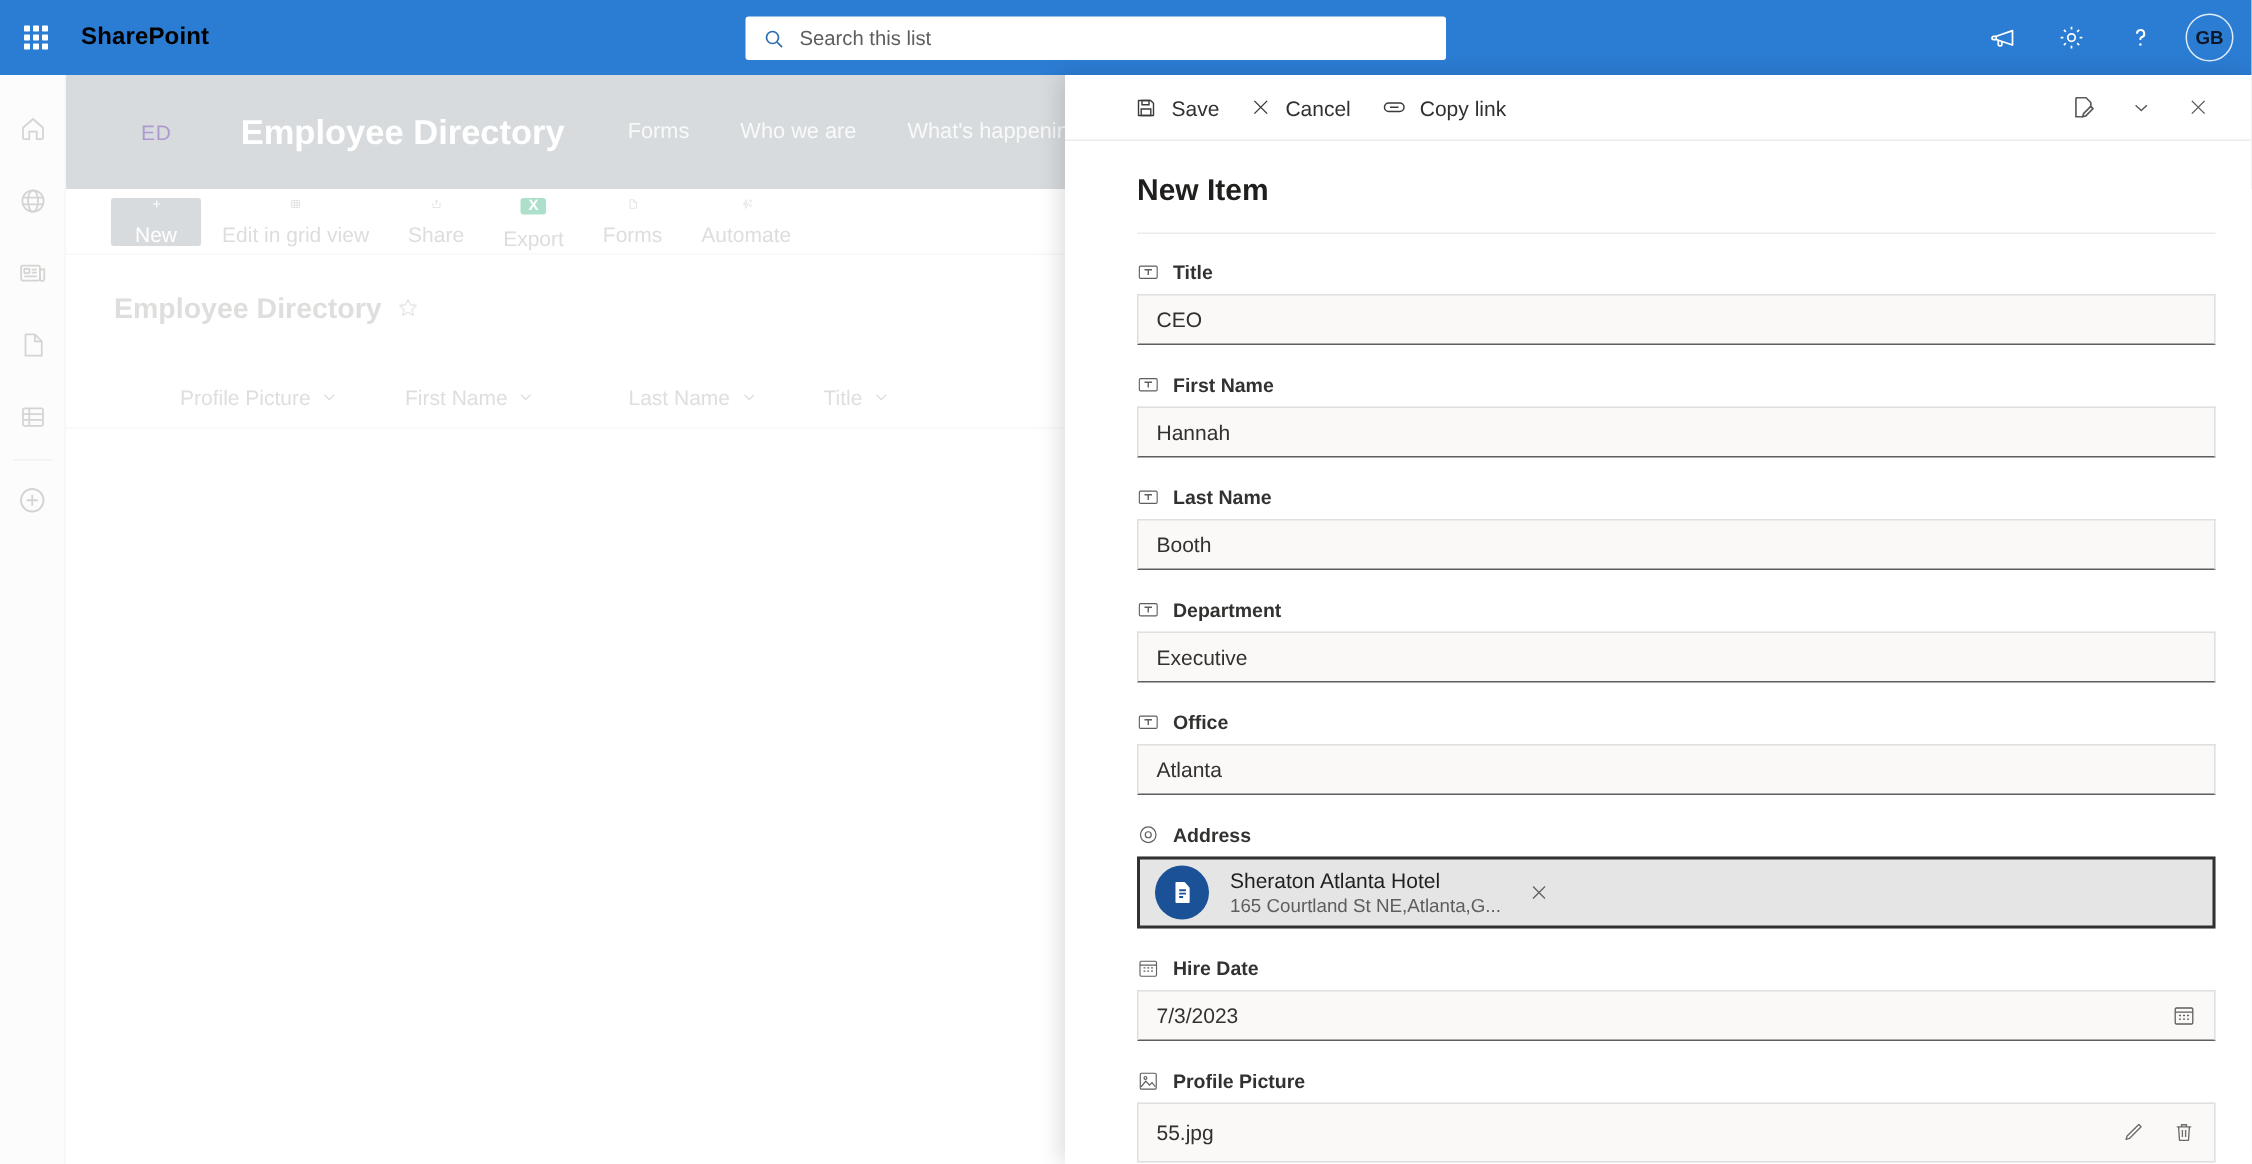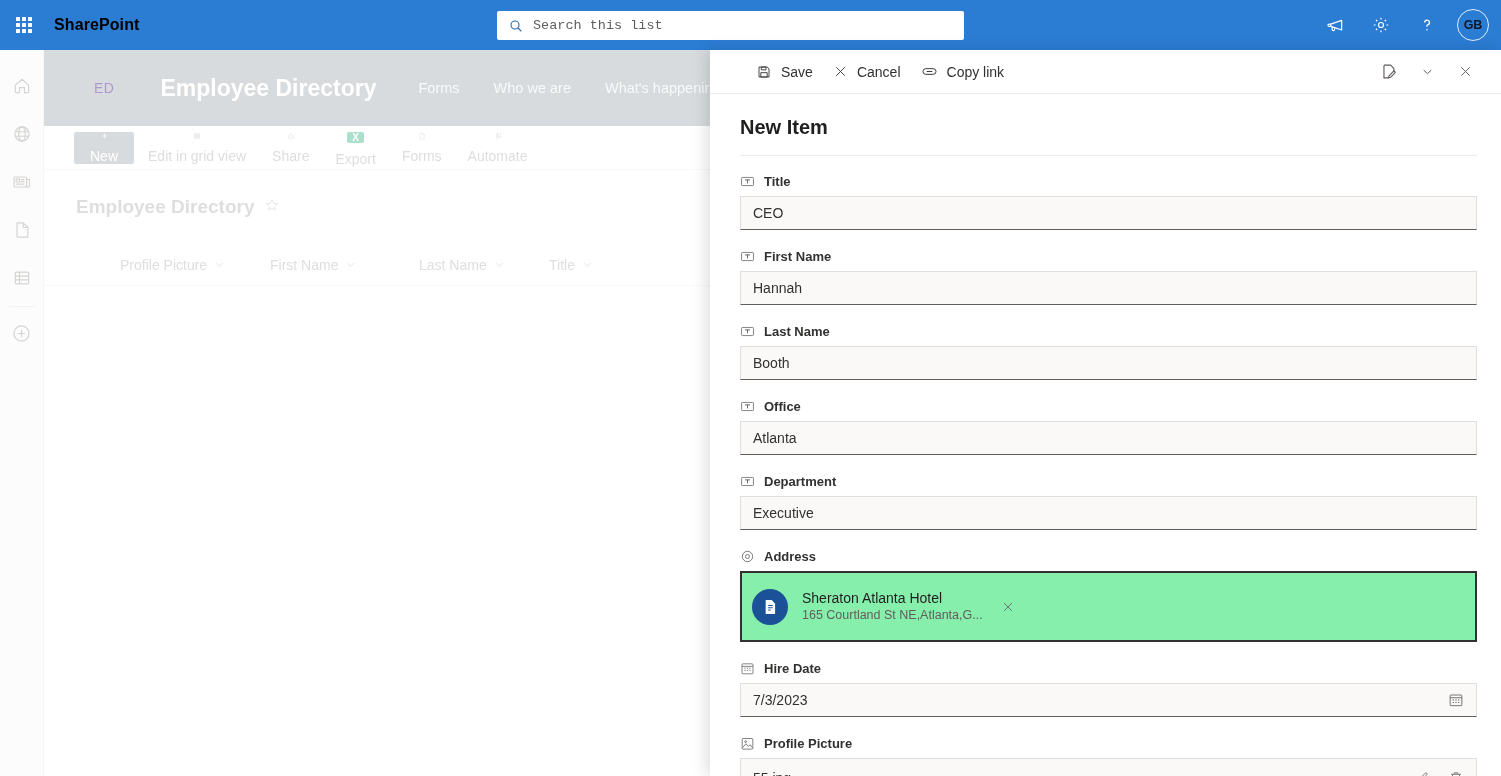--- a/index.html
+++ b/index.html
@@ -36,21 +36,21 @@
   .suite-search {
     position: absolute; left: 497px; top: 11px;
     width: 467px; height: 29px;
     background: #fff; border-radius: 2px;
     display: flex; align-items: center;
     padding: 0 8px;
   }
   .suite-search .mag { width: 22px; height: 18px; display:flex; align-items:center; justify-content:center; }
   .suite-search input {
     border: 0; outline: 0; flex: 1; font-size: 13.5px;
-    font-family: Liberation Mono, monospace;
+    font-family: Liberation Sans, sans-serif;
     color: #7f1d1d; margin-left: 6px; background: transparent;
   }
   .suite-search input::placeholder { color: #605e5c; }
   .suite-right {
     position: absolute; right: 8px; top: 0; height: 50px;
     display: flex; align-items: center; gap: 6px;
   }
   .suite-icon {
     width: 40px; height: 40px; display: flex; align-items: center; justify-content: center;
     cursor: pointer; color: #fff;
@@ -147,21 +147,21 @@
     display: flex; align-items: center; gap: 9px;
     height: 32px; padding: 0 10px; font-size: 14px; color: #323130;
     cursor: pointer;
   }
   .panel-cmd-right { margin-left: auto; display: flex; align-items: center; gap: 6px; }
   .picon {
     width: 32px; height: 32px; display: flex; align-items: center; justify-content: center;
     color: #5d5a58; cursor: pointer;
   }
 
-  .panel-body { flex: 1; overflow-y: auto; padding: 0 24px 0 30px; }
+  .panel-body { flex: 1; overflow-y: auto; padding: 0 24px 0 48px; }
   .panel-title {
     font-size: 20px; font-weight: bold; color: #201f1e;
     padding: 22px 0 16px 0;
   }
   .panel-rule { height: 1px; background: #edebe9; margin-bottom: 18px; }
 
   .field { margin-bottom: 19px; }
   .field-label {
     display: flex; align-items: center; gap: 9px;
     font-size: 13px; font-weight: bold; color: #323130;
@@ -183,22 +183,22 @@
     border: 1px solid #e1dfdd;
     display: flex; align-items: center; padding: 0 12px;
     font-size: 14px; color: #323130;
   }
   .fbox .valtext { flex: 1; }
   .fbox .trailing { display: flex; align-items: center; gap: 18px; color: #6b6a68; }
   .trail-btn { cursor: pointer; display: flex; align-items: center; }
 
   
   .addr-box {
-    background: #86efac; border: 2px solid #323130;
-    height: 71px; display: flex; align-items: center; padding: 0 10px;
+    background: #e5e5e5; border: 2px solid #323130;
+    height: 48px; display: flex; align-items: center; padding: 0 10px;
   }
   .addr-avatar {
     width: 36px; height: 36px; border-radius: 50%;
     background: #1b5297; display: flex; align-items: center; justify-content: center;
     flex: none;
   }
   .addr-text { margin-left: 14px; display: flex; flex-direction: column; gap: 2px; }
   .addr-name { font-size: 14px; color: #201f1e; line-height: 16px; }
   .addr-sub { font-size: 12.5px; color: #605e5c; line-height: 15px; }
   .addr-x { margin-left: 18px; color: #605e5c; cursor: pointer; display: flex; align-items: center;}
@@ -491,39 +491,39 @@
       </div>
 
       <div class="field">
         <div class="field-label">
           <span class="lbl-ic">
             <svg width="15" height="15" viewBox="0 0 24 24" fill="none" stroke="currentColor" stroke-width="1.2">
                 <rect x="2.5" y="5.5" width="19" height="13" rx="1.3"></rect>
                 <path d="M8 9.4h8M12 9.4v5.6" stroke-width="1.5"></path>
               </svg>
           </span>
-          <span>Office</span>
+          <span>Department</span>
         </div>
         <div class="tbox">
-          <span class="valtext">Atlanta</span>
+          <span class="valtext">Executive</span>
         </div>
       </div>
 
       <div class="field">
         <div class="field-label">
           <span class="lbl-ic">
             <svg width="15" height="15" viewBox="0 0 24 24" fill="none" stroke="currentColor" stroke-width="1.2">
                 <rect x="2.5" y="5.5" width="19" height="13" rx="1.3"></rect>
                 <path d="M8 9.4h8M12 9.4v5.6" stroke-width="1.5"></path>
               </svg>
           </span>
-          <span>Department</span>
+          <span>Office</span>
         </div>
         <div class="tbox">
-          <span class="valtext">Executive</span>
+          <span class="valtext">Atlanta</span>
         </div>
       </div>
 
       <div class="field">
         <div class="field-label">
           <span class="lbl-ic">
             <svg width="15" height="15" viewBox="0 0 24 24" fill="none" stroke="currentColor" stroke-width="1.3">
                 <circle cx="12" cy="12" r="8.3"></circle>
                 <circle cx="12" cy="12" r="3.2"></circle>
               </svg>

